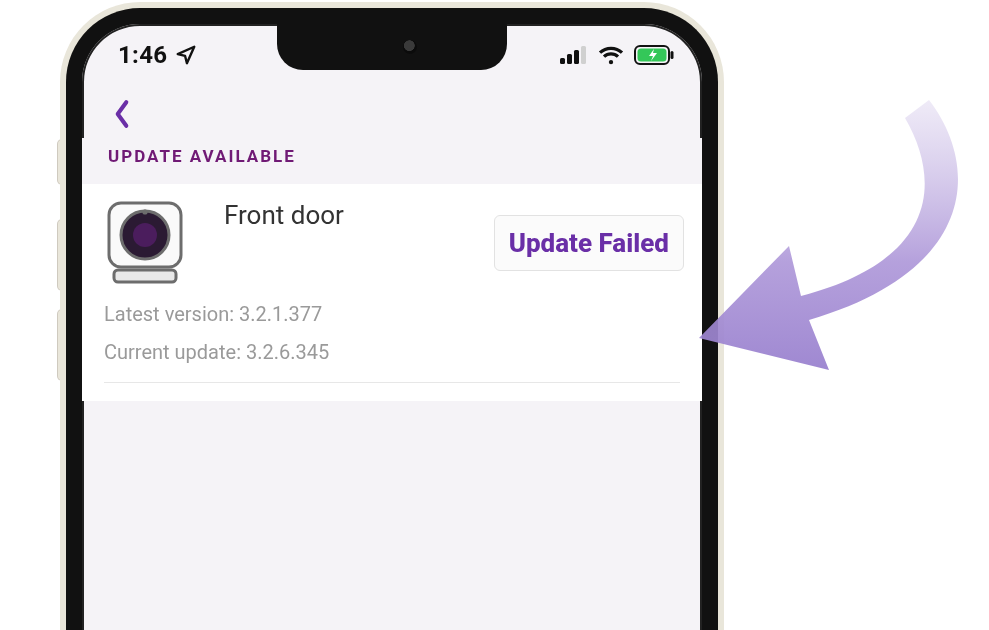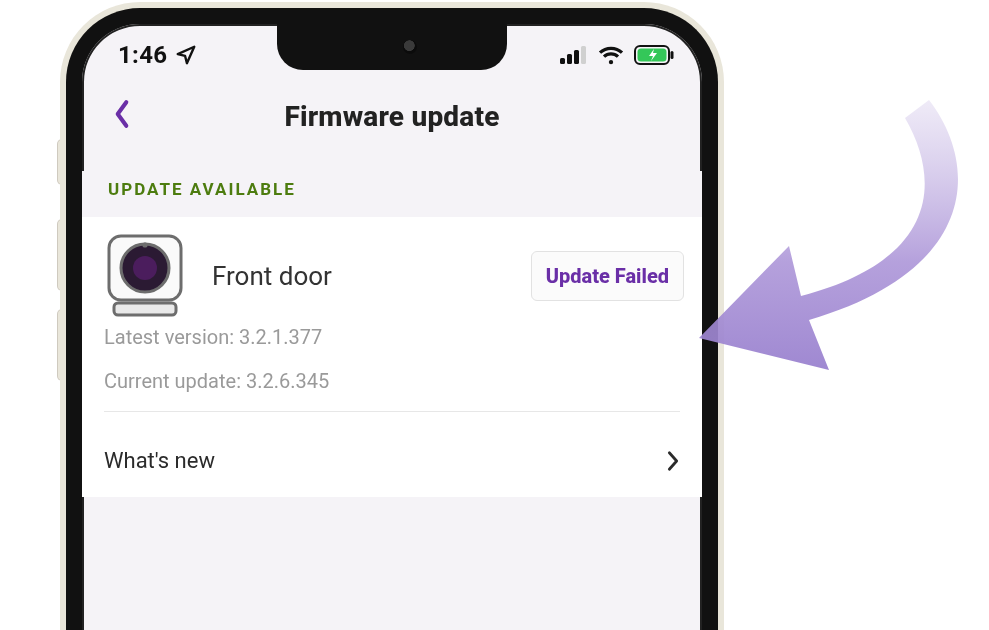--- a/index.html
+++ b/index.html
@@ -85,51 +85,51 @@
   .title{
     font-weight:800;font-size:28px;color:#222;letter-spacing:0.2px;
   }
 
   
   .section-row{
     display:flex;align-items:center;justify-content:space-between;
     padding:8px 26px 18px;background:var(--page);
   }
   .section-label{
-    color:#4d7c0f;font-weight:700;letter-spacing:2px;font-size:17px;
+    color:#701a75;font-weight:700;letter-spacing:2px;font-size:17px;
   }
   .update-link{
     color:var(--accent);font-weight:800;font-size:22px;cursor:pointer;
   }
   .update-count{color:#8e8e93;font-weight:600;margin-left:6px;}
 
   
   .card{
     background:#ffffff;padding:16px 22px 18px;
   }
   .card-top{
-    display:flex;align-items:center;gap:26px;position:relative;
+    display:flex;gap:38px;position:relative;
   }
   .device-icon{
     width:82px;height:86px;flex:0 0 auto;
   }
   .device-name{
     font-size:26px;color:#333;flex:1;
   }
   .update-badge{
     border:1px solid var(--badge-border);
     background:var(--badge);
     color:var(--accent);
-    font-weight:800;font-size:20px;
+    font-weight:800;font-size:26px;
     padding:12px 14px;border-radius:6px;
     cursor:default;white-space:nowrap;
     position:absolute;right:-4px;top:50%;transform:translateY(-50%);
   }
   .card-meta{
-    margin-top:6px;display:flex;flex-direction:column;gap:20px;
+    margin-top:16px;display:flex;flex-direction:column;gap:14px;
     color:var(--muted);font-size:20px;
   }
   .divider{height:1px;background:var(--divider);margin-top:18px;}
 
   
   .row-item{
     display:flex;align-items:center;justify-content:space-between;
     padding:18px 22px 24px;background:#ffffff;
   }
   .row-item .label{font-size:22px;color:#2b2b2b;}
@@ -193,21 +193,20 @@
           </span>
         </div>
       </div>
 
       <div class="header">
         <div class="back">
           <svg width="26" height="30" viewBox="0 0 16 28" fill="none" stroke="currentColor" stroke-width="3.8" stroke-linecap="round" stroke-linejoin="round">
               <polyline points="12,3 4,14 12,25"></polyline>
             </svg>
         </div>
-        <div class="title">Firmware update</div>
       </div>
 
       <div class="section-row">
         <div class="section-label">UPDATE AVAILABLE</div>
       </div>
 
       <div class="card">
         <div class="card-top">
           <span class="device-icon icon">
             <svg viewBox="0 0 82 86" width="82" height="86">
@@ -229,28 +228,20 @@
           </div>
           <div>
             <span>Current update:</span>
             <span> </span>
             <span>3.2.6.345</span>
           </div>
         </div>
         <div class="divider"></div>
       </div>
 
-      <div class="row-item">
-        <div class="label">What's new</div>
-        <span class="chev icon">
-          <svg width="14" height="22" viewBox="0 0 14 24" fill="none" stroke="currentColor" stroke-width="3" stroke-linecap="round" stroke-linejoin="round">
-              <polyline points="3,3 11,12 3,21"></polyline>
-            </svg>
-        </span>
-      </div>
 
     </div>
   </div>
 
   <div class="annot">
     <svg viewBox="0 0 320 320">
       <defs>
         <linearGradient id="arrG" x1="0" y1="0" x2="0" y2="1">
           <stop offset="0%" stop-color="#bfaee0" stop-opacity="0.25"></stop>
           <stop offset="60%" stop-color="#a890d6" stop-opacity="0.85"></stop>

